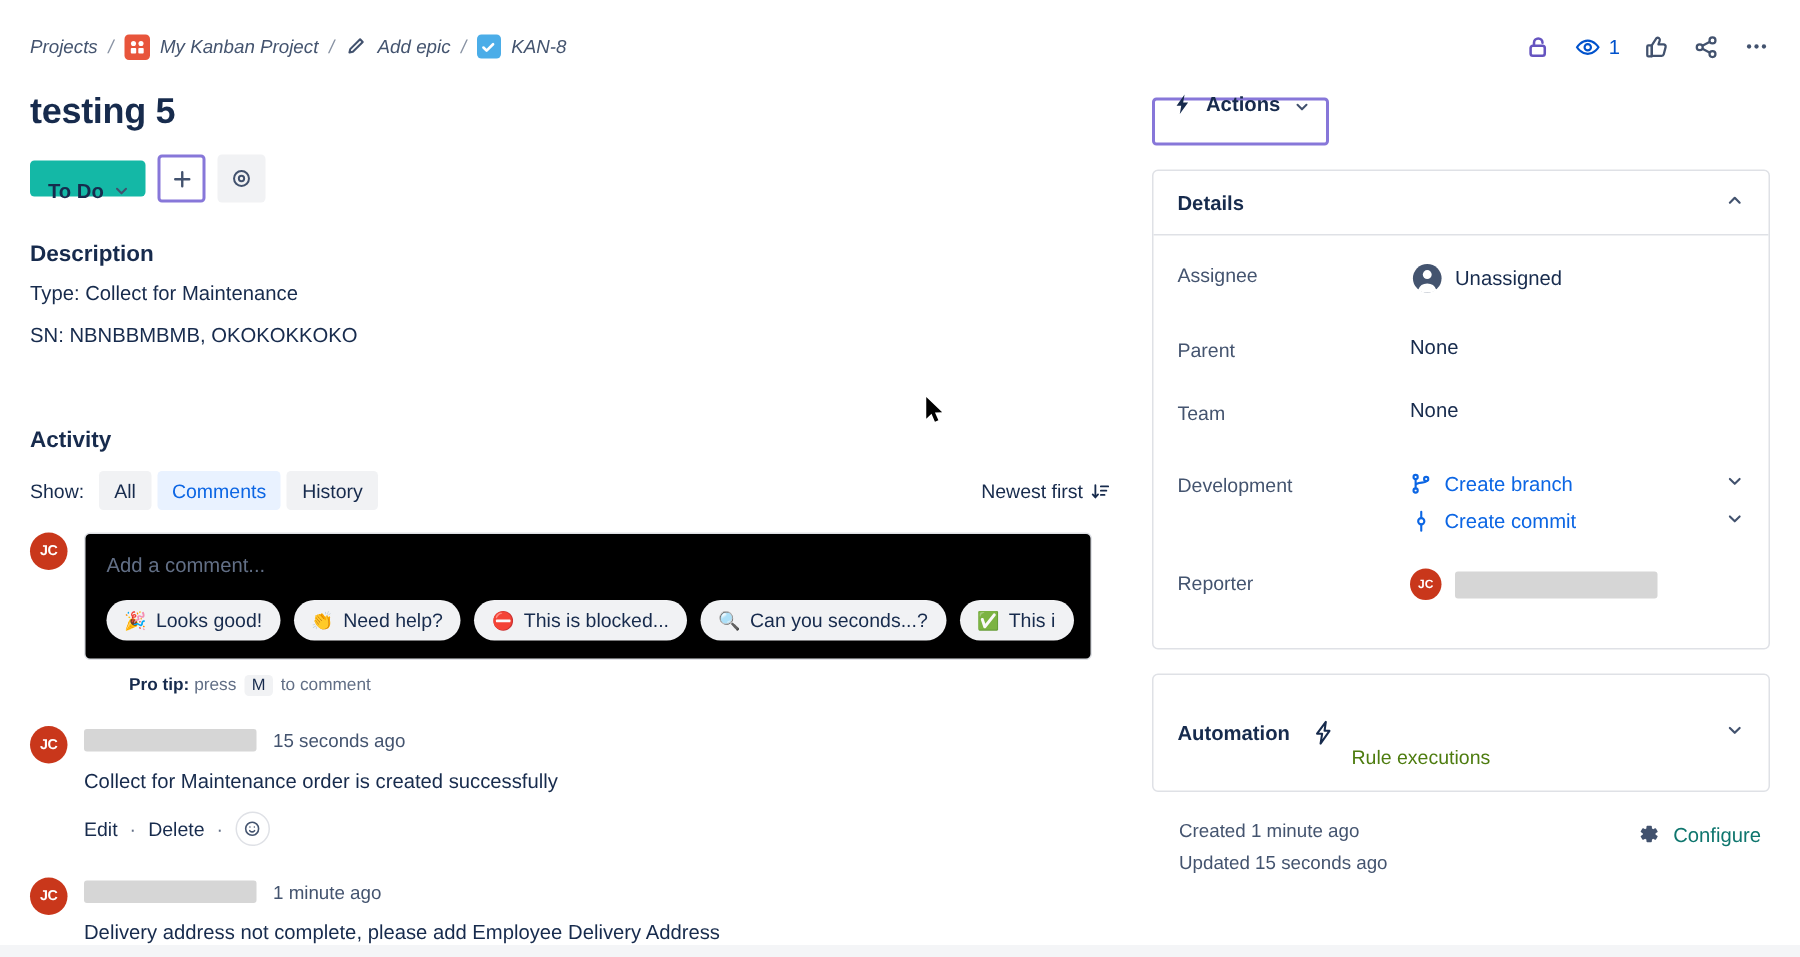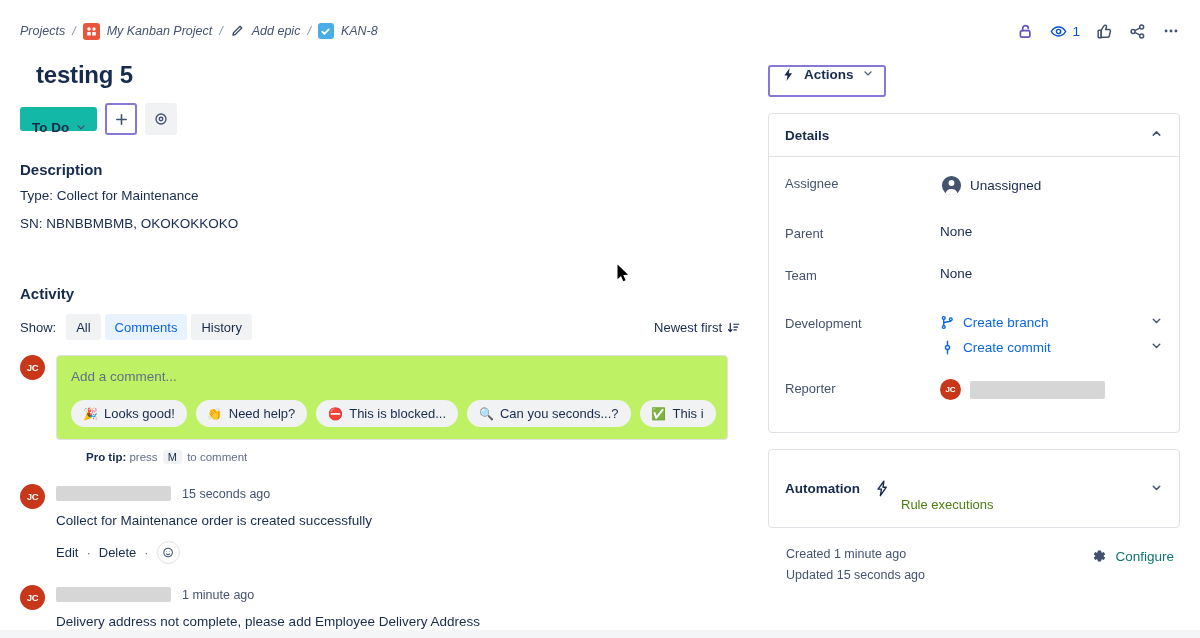--- a/index.html
+++ b/index.html
@@ -22,21 +22,21 @@
     width: 17px; height: 17px; border-radius: 3px; background: #E8553B;
     display: inline-flex; align-items: center; justify-content: center; flex: none;
   }
   .proj-avatar svg { display: block; }
   .pencil-ico { display: inline-flex; align-items: center; margin-right: 1px; }
   .task-ico {
     width: 16px; height: 16px; border-radius: 3px; background: #4BADE8;
     display: inline-flex; align-items: center; justify-content: center; flex: none;
   }
 
-  .title { font-size: 24px; font-weight: 600; letter-spacing: -0.2px; margin: 19px 0 0 16px; color: #172B4D; }
+  .title { font-size: 24px; font-weight: 600; letter-spacing: -0.2px; margin: 19px 0 0 0; color: #172B4D; }
 
   .btnrow { display: flex; align-items: center; gap: 8px; margin-top: 14px; }
   .status-btn {
     background: #14b8a6; border: none; border-radius: 3px; height: 24px;
     display: inline-flex; align-items: center; gap: 6px; padding: 16px 10px 0 12px;
     font-size: 13.5px; font-weight: 600; color: #172B4D; cursor: pointer;
     font-family: inherit;
   }
   .sq-btn {
     width: 32px; height: 32px; border-radius: 3px; background: #F1F2F4; border: none;
@@ -65,21 +65,21 @@
 
   .avatar {
     width: 25px; height: 25px; border-radius: 50%; background: #C9371B; color: #fff;
     font-size: 9.5px; font-weight: 700; display: inline-flex; align-items: center;
     justify-content: center; flex: none; letter-spacing: -0.2px;
   }
 
   .comment-composer { display: flex; gap: 11px; margin-top: 15px; }
   .composer-box {
     flex: 1; max-width: 672px; border: 1px solid #DFE1E6; border-radius: 4px;
-    background: #bef264; padding: 13px 14px 12px 14px; position: relative; overflow: hidden;
+    background: #000000; padding: 13px 14px 12px 14px; position: relative; overflow: hidden;
   }
   .composer-placeholder { font-size: 13.5px; color: #626F86; }
   .chips { display: flex; gap: 9px; margin-top: 16px; align-items: center; flex-wrap: nowrap; }
   .chip {
     background: #F1F2F4; border: none; border-radius: 14px; height: 27px;
     display: inline-flex; align-items: center; gap: 6px; padding: 0 12px;
     font-size: 13px; color: #172B4D; cursor: pointer; white-space: nowrap; flex: none;
     font-family: inherit;
   }
   .chip .emo { font-size: 12px; line-height: 1; }
@@ -105,22 +105,22 @@
 
   
   .right { width: 440px; padding: 20px 20px 0 8px; position: relative; }
 
   .toprow { display: flex; align-items: center; justify-content: flex-end; gap: 16px; height: 22px; }
   .ticon { display: inline-flex; align-items: center; cursor: pointer; }
   .watch { display: inline-flex; align-items: center; gap: 5px; color: #0052CC; font-size: 13.5px; cursor: pointer; }
 
   .actions-btn {
     margin-top: 23px; height: 32px; border: 2px solid #8777D9; border-radius: 3px;
-    background: #fff; display: inline-flex; align-items: flex-start; gap: 8px;
-    padding: 0 10px 0 11px; font-size: 13.5px; font-weight: 600; color: #172B4D;
+    background: #fff; display: inline-flex; align-items: flex-end; gap: 8px;
+    padding: 0 10px 18px 11px; font-size: 13.5px; font-weight: 600; color: #172B4D;
     cursor: pointer; font-family: inherit;
   }
 
   .card { border: 1px solid #DFE1E6; border-radius: 4px; background: #fff; margin-top: 16px; }
   .card-head {
     display: flex; align-items: center; padding: 13px 16px; font-size: 13.5px;
     font-weight: 600; color: #172B4D; cursor: pointer;
   }
   .card-head .chev { margin-left: auto; color: #42526E; }
   .card-divider { border-top: 1px solid #DFE1E6; }

